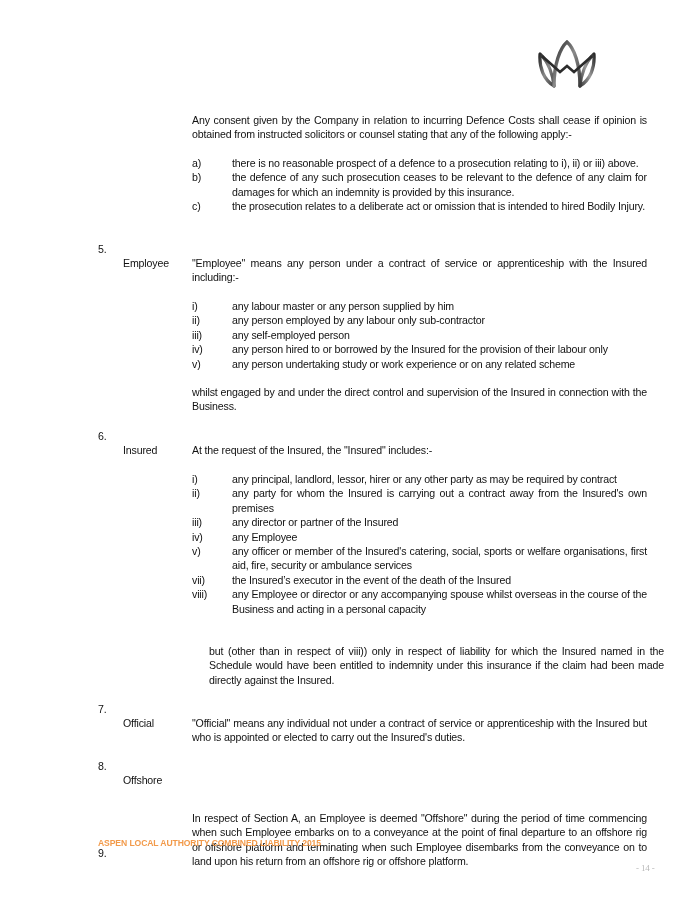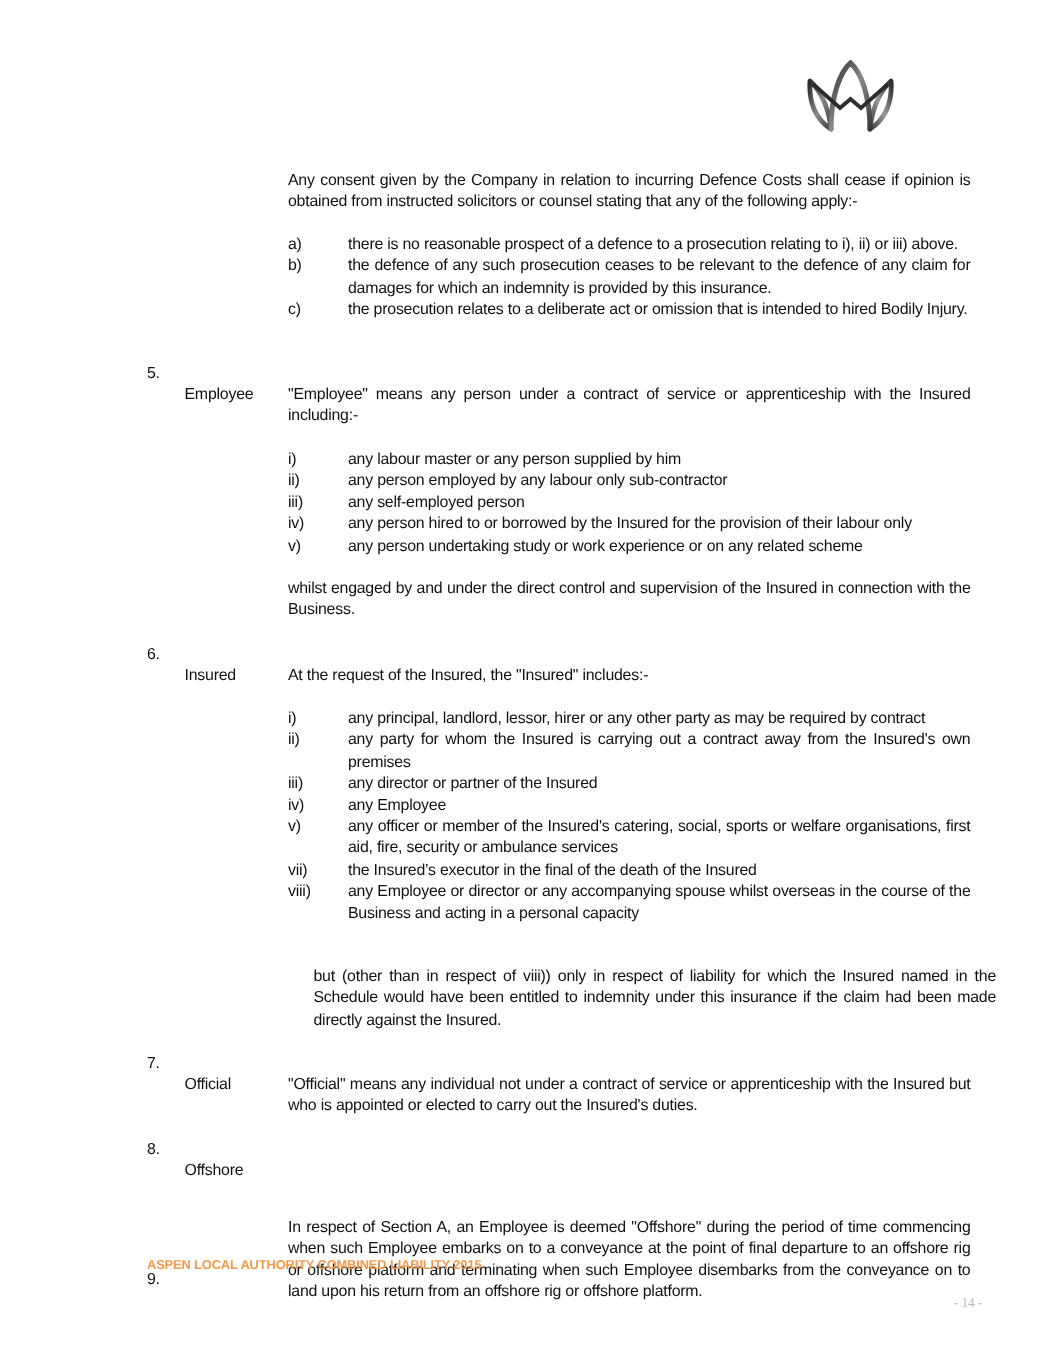--- a/index.html
+++ b/index.html
@@ -179,21 +179,21 @@
     <li>
       <span class="marker">iv)</span>
       <span class="item-text">any Employee</span>
     </li>
     <li>
       <span class="marker">v)</span>
       <span class="item-text">any officer or member of the Insured's catering, social, sports or welfare organisations, first aid, fire, security or ambulance services</span>
     </li>
     <li>
       <span class="marker">vii)</span>
-      <span class="item-text">the Insured’s executor in the final of the death of the Insured</span>
+      <span class="item-text">the Insured’s executor in the event of the death of the Insured</span>
     </li>
     <li>
       <span class="marker">viii)</span>
       <span class="item-text">any Employee or director or any accompanying spouse whilst overseas in the course of the Business and acting in a personal capacity</span>
     </li>
   </ul>
 
   <div class="body-col" style="top:644px;margin-left:17px;">but (other than in respect of viii)) only in respect of liability for which the Insured named in the Schedule would have been entitled to indemnity under this insurance if the claim had been made directly against the Insured.</div>
 
   <div class="term-num" style="top:702px;">7.</div>

